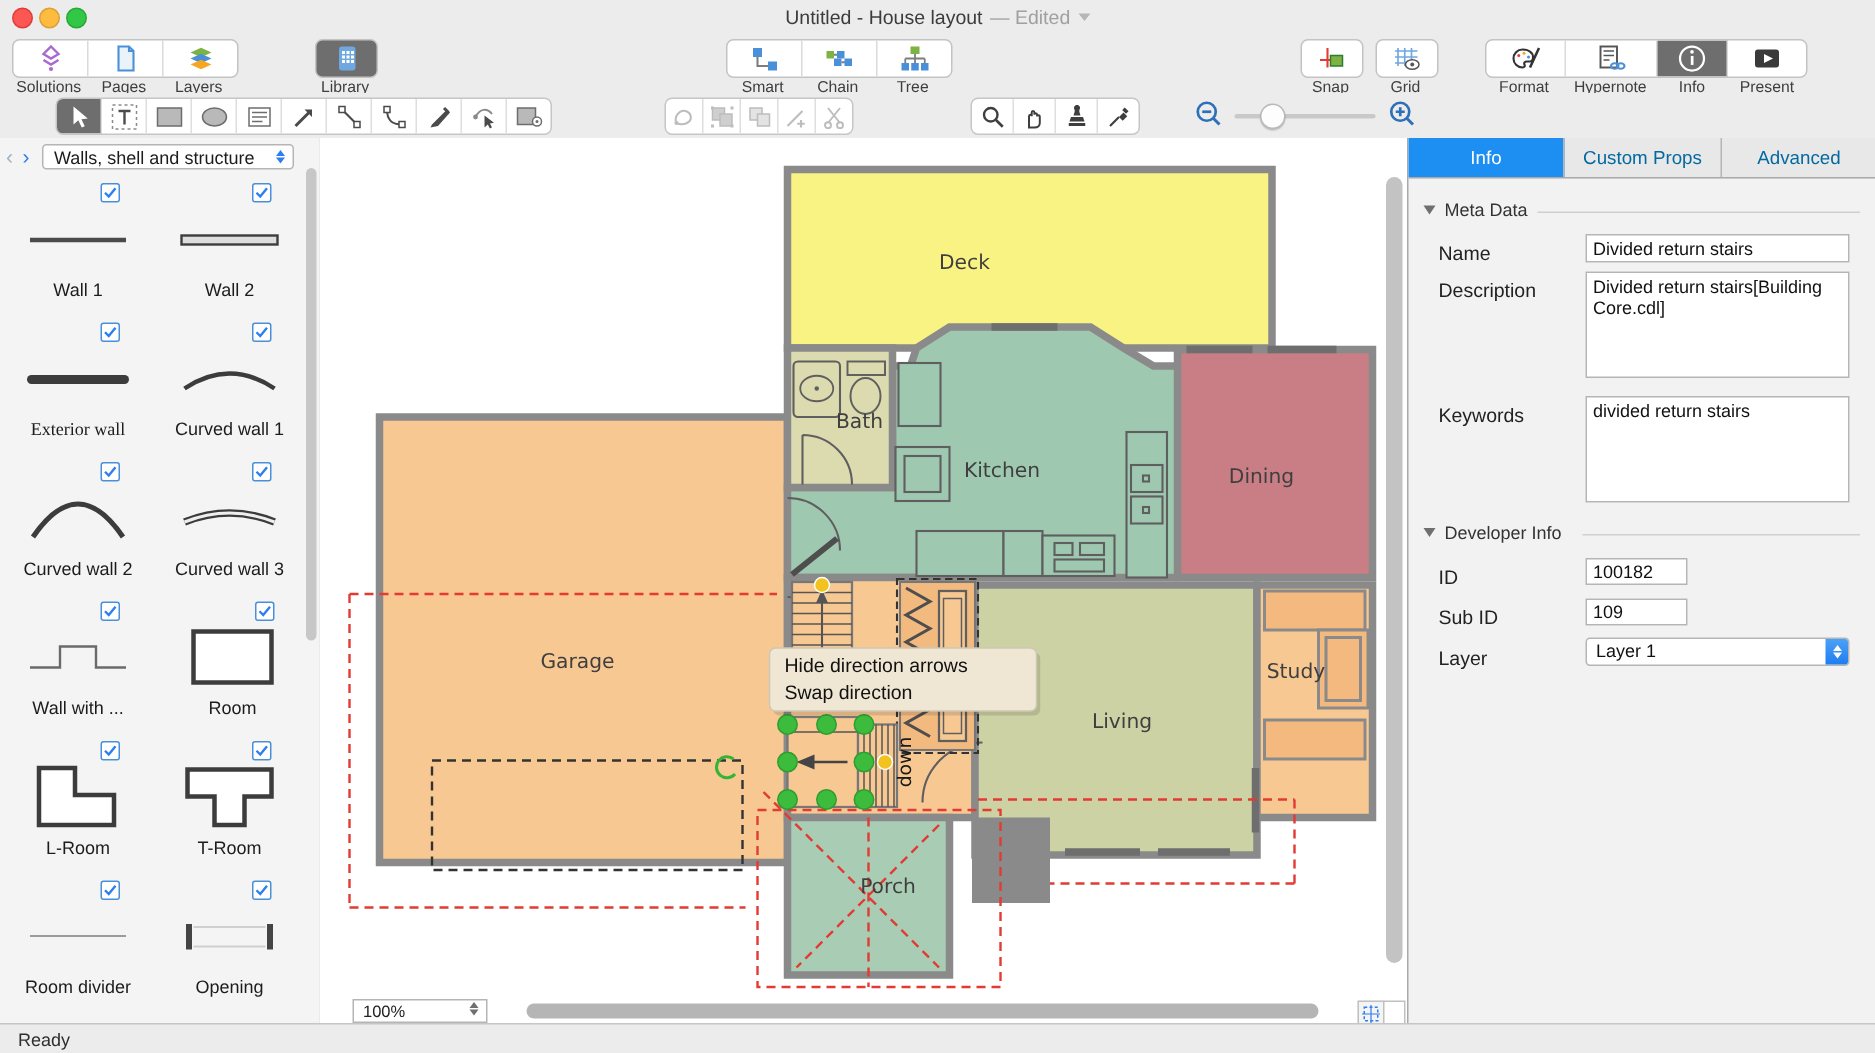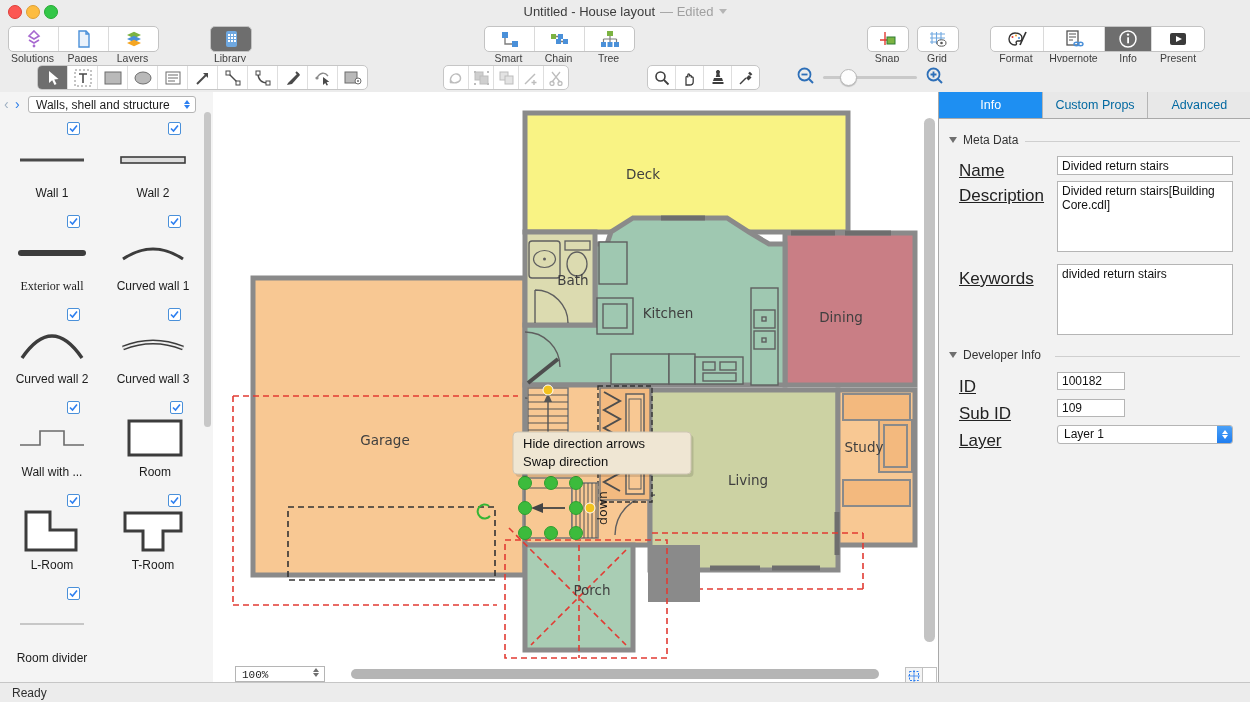--- a/index.html
+++ b/index.html
@@ -40,38 +40,38 @@
   .tri-up{width:0;height:0;border-left:3.5px solid transparent;border-right:3.5px solid transparent;border-bottom:4px solid #2d7ff0;}
   .tri-dn{width:0;height:0;border-left:3.5px solid transparent;border-right:3.5px solid transparent;border-top:4px solid #2d7ff0;}
   .lib-cell{position:absolute;width:100px;height:93px;}
   .lib-check{position:absolute;right:22px;top:0px;width:11px;height:11px;background:#fff;border:1px solid #4a90d9;border-radius:2px;}
   .lib-prev{position:absolute;left:10px;top:14px;width:80px;height:46px;}
   .lib-label{position:absolute;left:0;top:64px;width:100px;text-align:center;font-size:12px;color:#1c1c1c;}
   .sb-scroll{position:absolute;left:204px;top:20px;width:7px;height:315px;background:#c7c7c7;border-radius:4px;}
   
   .canvas{position:absolute;left:213px;top:92px;width:725px;height:574px;background:#ffffff;overflow:hidden;}
   .vscroll{position:absolute;left:924px;top:118px;width:11px;height:524px;background:#c3c3c3;border-radius:6px;}
-  .canvas-bottom{position:absolute;left:213px;top:666px;width:725px;height:16px;background:#fff;font-family:Liberation Mono, monospace;}
+  .canvas-bottom{position:absolute;left:213px;top:666px;width:725px;height:16px;background:#fff;}
   .zoom-combo{position:absolute;left:22px;top:0px;width:90px;height:16px;background:#fff;border:1px solid #b5b5b5;font-size:11px;line-height:16px;padding-left:6px;box-sizing:border-box;color:#222;}
   .zoom-stepper{position:absolute;right:2px;top:1px;width:13px;height:13px;display:flex;flex-direction:column;align-items:center;gap:1px;}
   .zoom-stepper .tri-up{border-bottom-color:#6f6f6f;}
   .zoom-stepper .tri-dn{border-top-color:#6f6f6f;}
   .hscroll-thumb{position:absolute;left:138px;top:3px;width:528px;height:10px;background:#b5b5b5;border-radius:5px;}
   .nav-btn{position:absolute;left:692px;top:1px;width:16px;height:15px;border:1px solid #c0c0c0;background:#f4f4f4;display:flex;align-items:center;justify-content:center;}
   .nav-stub{position:absolute;left:709px;top:1px;width:13px;height:15px;border:1px solid #c0c0c0;background:#fff;}
   
   .inspector{position:absolute;left:938px;top:92px;width:312px;height:590px;background:#f2f2f2;border-left:1px solid #a9a9a9;box-sizing:border-box;}
   .ins-tabs{position:absolute;left:0;top:0;width:312px;height:26px;display:flex;border-bottom:1px solid #a9a9a9;background:#e8e8e8;}
   .ins-tab{flex:1;display:flex;align-items:center;justify-content:center;font-size:12.5px;color:#0369a1;border-right:1px solid #b5b5b5;}
   .ins-tab:last-child{border-right:none;}
   .ins-tab.active{background:#1e8ff2;color:#fff;}
   .sect-head{position:absolute;left:10px;font-size:12px;color:#333;display:flex;align-items:center;}
   .sect-tri{width:0;height:0;border-left:4.5px solid transparent;border-right:4.5px solid transparent;border-top:6px solid #6f6f6f;margin-right:6px;}
   .sect-rule{position:absolute;height:1px;background:#cfcfcf;}
-  .ins-label{position:absolute;left:20px;font-size:17px;color:#222;text-decoration:underline;}
+  .ins-label{position:absolute;left:20px;font-size:13px;color:#222;}
   .ins-input{position:absolute;left:118px;background:#fff;border:1px solid #b5b5b5;font-size:12px;font-family:"Liberation Sans",sans-serif;padding:1px 4px;box-sizing:border-box;color:#111;}
   .ins-area{position:absolute;left:118px;background:#fff;border:1px solid #b5b5b5;font-size:12px;font-family:"Liberation Sans",sans-serif;padding:2px 4px;box-sizing:border-box;resize:none;color:#111;overflow:hidden;}
   .ins-select{position:absolute;left:118px;width:176px;height:19px;background:#fff;border:1px solid #b5b5b5;border-radius:3px;font-size:12px;line-height:17px;padding-left:6px;box-sizing:border-box;color:#111;}
   .sel-stepper{position:absolute;right:0px;top:0px;width:15px;height:17px;background:linear-gradient(#4ba1f7,#1f7df0);border-radius:0 2px 2px 0;display:flex;flex-direction:column;align-items:center;justify-content:center;gap:1px;}
   .sel-stepper .tri-up{border-bottom-color:#fff;}
   .sel-stepper .tri-dn{border-top-color:#fff;}
   
   .statusbar{position:absolute;left:0;top:682px;width:1250px;height:20px;background:#ececec;border-top:1px solid #c6c6c6;box-sizing:border-box;}
   .status-text{position:absolute;left:12px;top:3px;font-size:12px;color:#2e2e2e;}
   svg{display:block;}
@@ -599,20 +599,35 @@
             <path d="M2 5.5l2.5 2.5L9 2.5" fill="none" stroke="#2d7ff0" stroke-width="1.6"></path>
           </svg>
         </span>
       <span class="lib-prev">
           <svg width="80" height="46" viewBox="0 0 80 46">
             <path d="M8 23h64" stroke="#9a9a9a" stroke-width="1.2"></path>
           </svg>
         </span>
       <span class="lib-label">Room divider</span>
     </div>
+    <div class="lib-cell" style="left:103px;top:495px;">
+      <span class="lib-check">
+          <svg width="11" height="11" viewBox="0 0 11 11">
+            <path d="M2 5.5l2.5 2.5L9 2.5" fill="none" stroke="#2d7ff0" stroke-width="1.6"></path>
+          </svg>
+        </span>
+      <span class="lib-prev">
+          <svg width="80" height="46" viewBox="0 0 80 46">
+            <path d="M16 17h48M16 30h48" stroke="#cfcfcf" stroke-width="1.2"></path>
+            <rect x="11" y="15" width="4" height="17" fill="#444"></rect>
+            <rect x="65" y="15" width="4" height="17" fill="#444"></rect>
+          </svg>
+        </span>
+      <span class="lib-label">Opening</span>
+    </div>
     <div class="sb-scroll"></div>
   </div>
 
   <div class="canvas">
     <svg width="725" height="574" viewBox="0 0 725 574">
 
       <g stroke="#8a8a8a" stroke-width="5">
         <rect x="40" y="186" width="272" height="297" fill="#f8c893"></rect>
         <rect x="312" y="21" width="323" height="119" fill="#f9f384"></rect>
         <rect x="572" y="141" width="130" height="152" fill="#c97e85"></rect>

